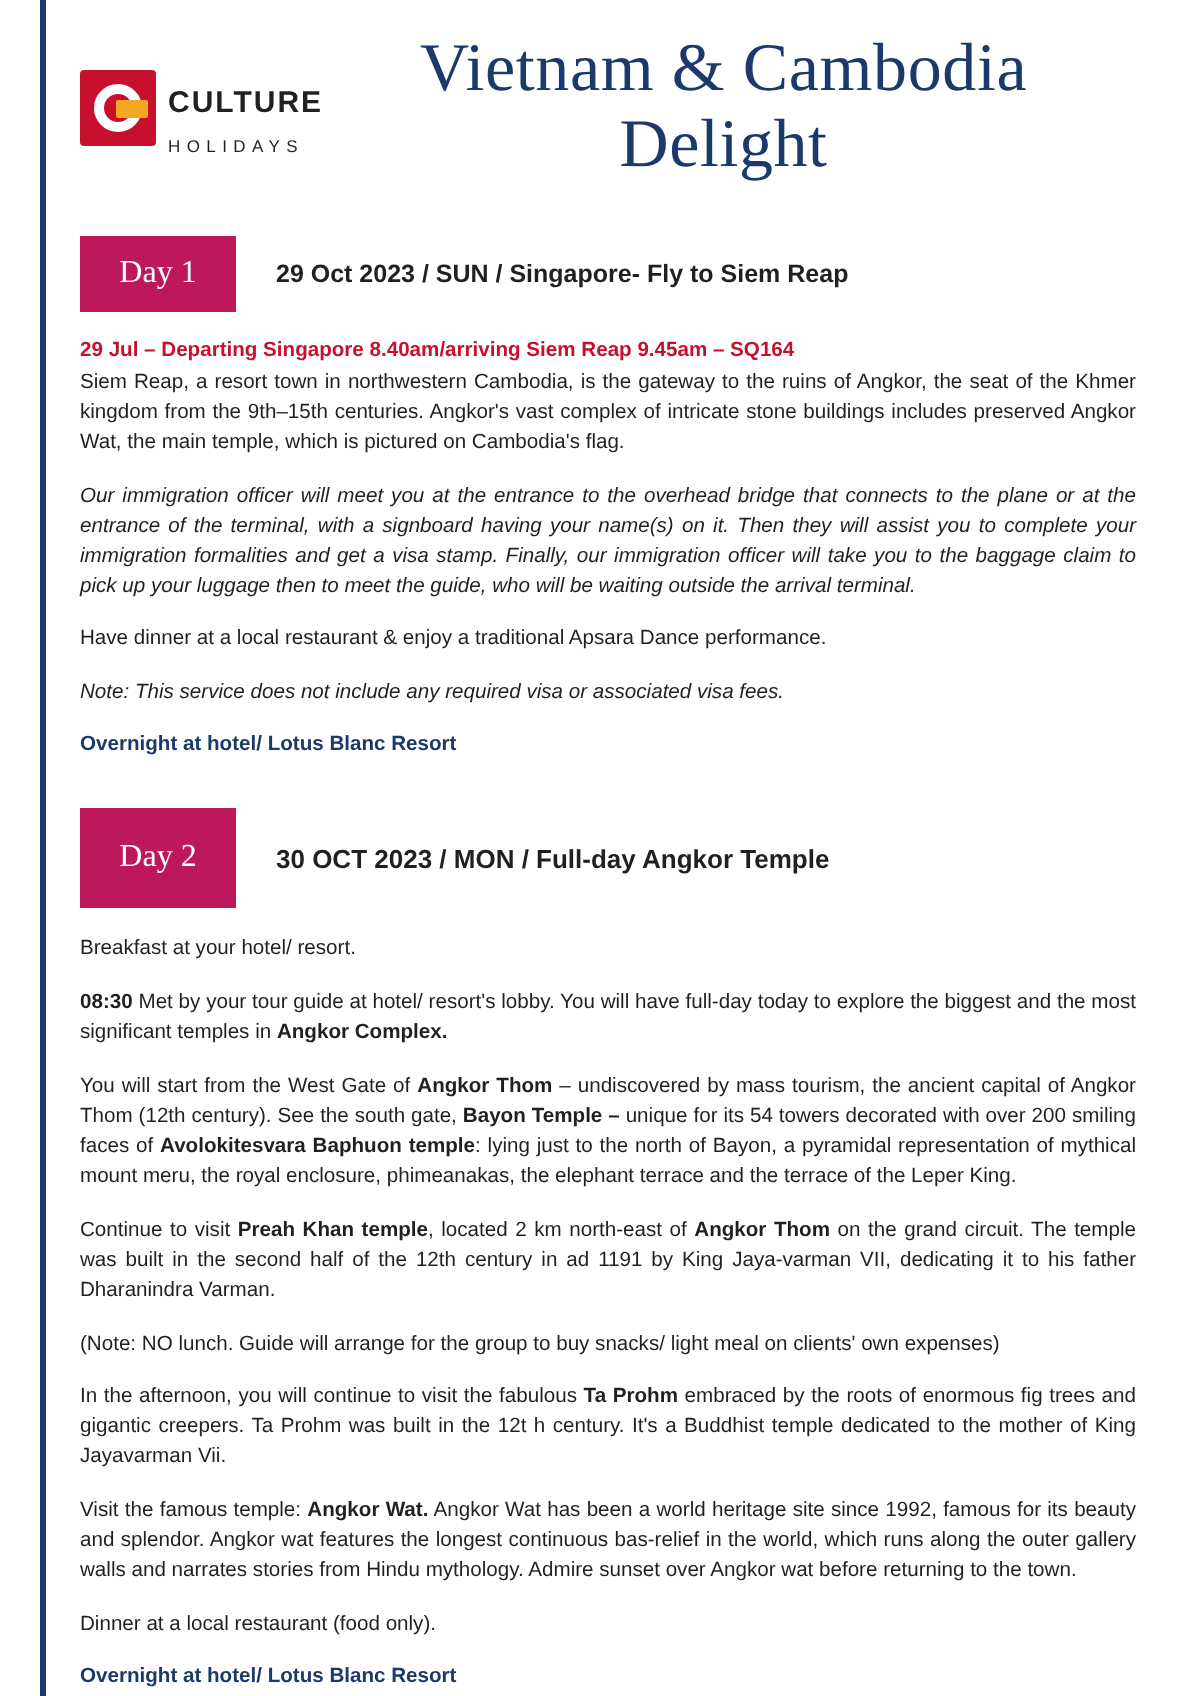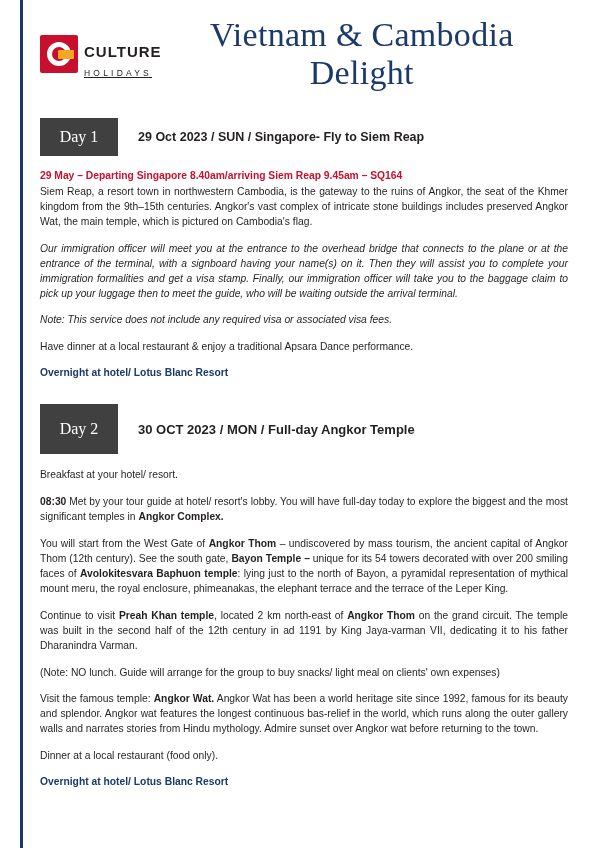--- a/index.html
+++ b/index.html
@@ -85,21 +85,20 @@
     font-weight: bold;
     letter-spacing: 1px;
     color: #231f20;
     margin-top: 14px;
   }
   .logo-sub {
     font-size: 8.5px;
     letter-spacing: 3.2px;
     color: #231f20;
     margin-top: 10px;
-    text-decoration: underline;
   }
   .doc-title {
     flex: 1 1 auto;
     text-align: center;
     font-family: "Liberation Serif", serif;
     font-size: 34px;
     color: #1b3a6b;
     letter-spacing: 0.3px;
     padding-right: 10px;
   }
@@ -107,21 +106,21 @@
   
   .day-header {
     display: flex;
     align-items: center;
     margin-top: 26px;
     padding-left: 6px;
   }
   .day-badge {
     width: 78px;
     height: 38px;
-    background: #404040;
+    background: #be185d;
     color: #ffffff;
     display: flex;
     align-items: center;
     justify-content: center;
     font-family: "Liberation Serif", serif;
     font-size: 16px;
     flex: 0 0 auto;
   }
   .day-title {
     margin-left: 20px;
@@ -176,36 +175,37 @@
     </div>
     <div class="doc-title">Vietnam &amp; Cambodia Delight</div>
   </div>
 
   <div class="day-header day1">
     <div class="day-badge">Day 1</div>
     <div class="day-title">29 Oct 2023 / SUN / Singapore- Fly to Siem Reap</div>
   </div>
 
   <div class="body-block">
-    <p class="red-line">29 May – Departing Singapore 8.40am/arriving Siem Reap 9.45am – SQ164</p>
+    <p class="red-line">29 Jul – Departing Singapore 8.40am/arriving Siem Reap 9.45am – SQ164</p>
     <p class="para">Siem Reap, a resort town in northwestern Cambodia, is the gateway to the ruins of Angkor, the seat of the Khmer kingdom from the 9th–15th centuries. Angkor's vast complex of intricate stone buildings includes preserved Angkor Wat, the main temple, which is pictured on Cambodia's flag.</p>
     <p class="para italic">Our immigration officer will meet you at the entrance to the overhead bridge that connects to the plane or at the entrance of the terminal, with a signboard having your name(s) on it. Then they will assist you to complete your immigration formalities and get a visa stamp. Finally, our immigration officer will take you to the baggage claim to pick up your luggage then to meet the guide, who will be waiting outside the arrival terminal.</p>
+    <p class="para">Have dinner at a local restaurant &amp; enjoy a traditional Apsara Dance performance.</p>
     <p class="para italic">Note: This service does not include any required visa or associated visa fees.</p>
-    <p class="para">Have dinner at a local restaurant &amp; enjoy a traditional Apsara Dance performance.</p>
     <p class="overnight">Overnight at hotel/ Lotus Blanc Resort</p>
   </div>
 
   <div class="day-header day2">
     <div class="day-badge">Day 2</div>
     <div class="day-title">30 OCT 2023 / MON / Full-day Angkor Temple</div>
   </div>
 
   <div class="body-block">
     <p class="para">Breakfast at your hotel/ resort.</p>
     <p class="para"><b>08:30</b> Met by your tour guide at hotel/ resort's lobby. You will have full-day today to explore the biggest and the most significant temples in <b>Angkor Complex.</b></p>
     <p class="para">You will start from the West Gate of <b>Angkor Thom</b> – undiscovered by mass tourism, the ancient capital of Angkor Thom (12th century). See the south gate, <b><b>Bayon</b> Temple –</b> unique for its 54 towers decorated with over 200 smiling faces of <b>Avolokitesvara Baphuon temple</b>: lying just to the north of Bayon, a pyramidal representation of mythical mount meru, the royal enclosure, phimeanakas, the elephant terrace and the terrace of the Leper King.</p>
     <p class="para">Continue to visit <b>Preah Khan temple</b>, located 2 km north-east of <b>Angkor Thom</b> on the grand circuit. The temple was built in the second half of the 12th century in ad 1191 by King Jaya-varman VII, dedicating it to his father Dharanindra Varman.</p>
     <p class="para">(Note: NO lunch. Guide will arrange for the group to buy snacks/ light meal on clients' own expenses)</p>
+    <p class="para">In the afternoon, you will continue to visit the fabulous <b>Ta Prohm</b> embraced by the roots of enormous fig trees and gigantic creepers. Ta Prohm was built in the 12t h century. It's a Buddhist temple dedicated to the mother of King Jayavarman Vii.</p>
     <p class="para">Visit the famous temple: <b>Angkor Wat.</b> Angkor Wat has been a world heritage site since 1992, famous for its beauty and splendor. Angkor wat features the longest continuous bas-relief in the world, which runs along the outer gallery walls and narrates stories from Hindu mythology. Admire sunset over Angkor wat before returning to the town.</p>
     <p class="para">Dinner at a local restaurant (food only).</p>
     <p class="overnight">Overnight at hotel/ Lotus Blanc Resort</p>
   </div>
 </div>
 
 </body></html>

